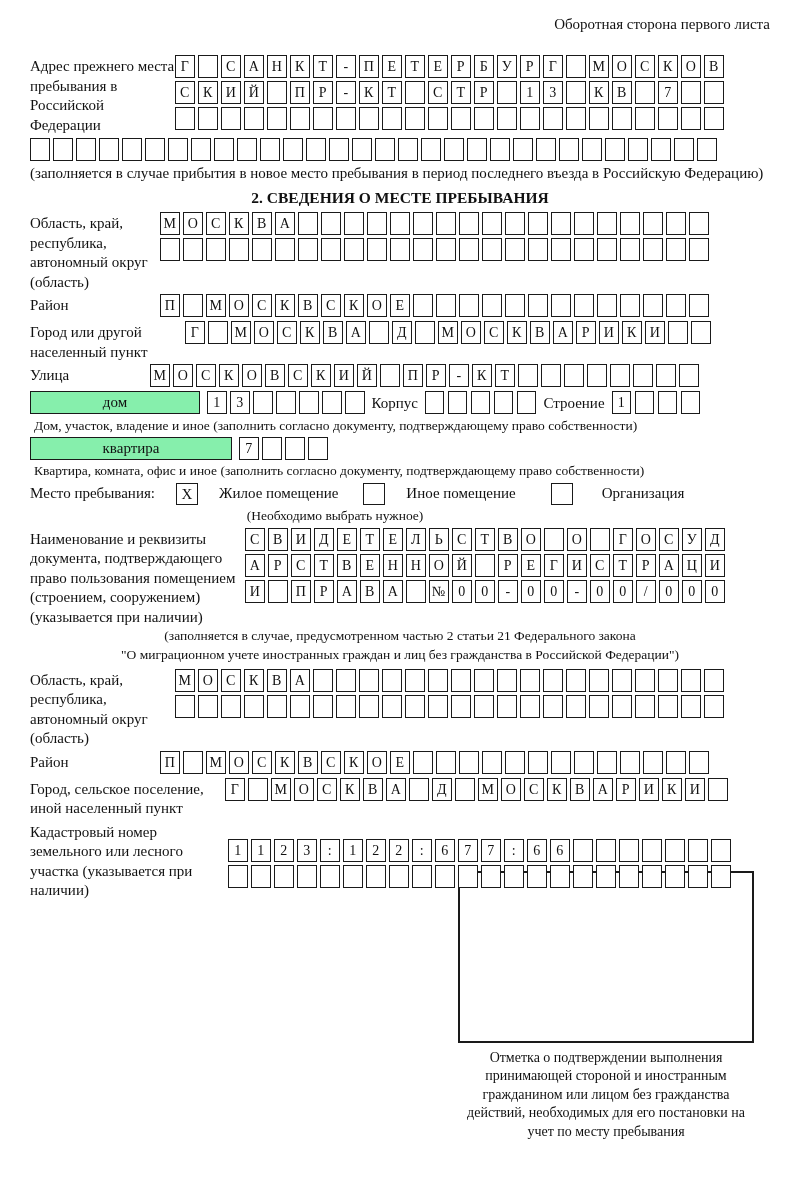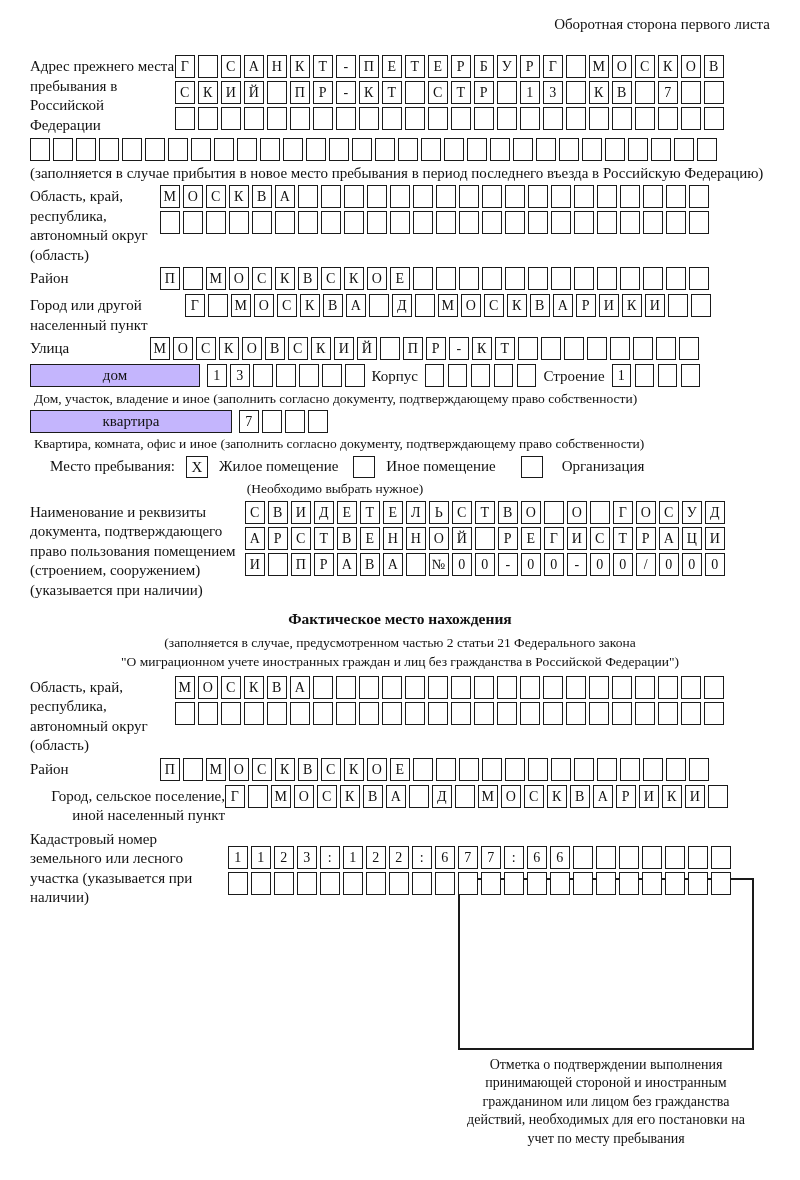--- a/index.html
+++ b/index.html
@@ -18,29 +18,29 @@
     width:17.5px;height:21px;flex-shrink:0;
     border:1.5px solid #1a1a1a;
     font-size:14px;line-height:21px;text-align:center;
     background:#fff;
   }
   .caption{font-size:15px;margin:2px 0 2px 0;line-height:1.35;}
   .caption-left{font-size:13.5px;text-align:left;margin:2px 0 2px 4px;line-height:1.35;}
   .sec-title{font-size:15.5px;font-weight:bold;text-align:center;margin:6px 0 5px 0;}
   .bigbox{
     border:1.5px solid #1a1a1a;height:21px;font-size:15px;line-height:21px;
-    text-align:center;flex-shrink:0;background:#c4b5fd;
+    text-align:center;flex-shrink:0;background:#86efac;
   }
   .inline-lab{font-size:15px;line-height:24px;flex-shrink:0;}
   .hrow{display:flex;align-items:flex-start;gap:7px;margin-bottom:2px;}
   .checkbox{
     width:20px;height:20px;border:1.6px solid #1a1a1a;flex-shrink:0;
     font-size:15px;line-height:20px;text-align:center;background:#fff;
   }
-  .stay-row{display:flex;align-items:center;gap:11px;margin-top:2px;margin-left:20px;}
+  .stay-row{display:flex;align-items:center;gap:21px;margin-top:2px;}
   .stay-row .opt-label{font-size:15px;}
   .note-small{font-size:13.5px;margin:3px 0 3px 155px;width:300px;text-align:center;}
   .fact-note{font-size:13.5px;text-align:center;line-height:1.4;margin-bottom:4px;}
   .stamp-wrap{width:296px;margin-left:auto;margin-right:16px;margin-top:-30px;}
   .stamp-box{width:100%;height:172px;border:2px solid #1a1a1a;box-sizing:border-box;background:#fff;}
   .stamp-caption{font-size:14px;text-align:center;line-height:1.32;margin-top:6px;}
   .mb2{margin-bottom:2px;} .mb4{margin-bottom:4px;}
 </style>
 </head>
 <body>
@@ -159,20 +159,21 @@
       <span class="cell"></span>
       <span class="cell"></span>
       <span class="cell"></span>
       <span class="cell"></span>
       <span class="cell"></span>
       <span class="cell"></span>
       <span class="cell"></span>
     </div>
   <div class="caption">(заполняется в случае прибытия в новое место пребывания в период последнего въезда в Российскую Федерацию)</div>
 
+  <div class="sec-title">2. СВЕДЕНИЯ О МЕСТЕ ПРЕБЫВАНИЯ</div>
 
   <div class="field mb2">
     <div class="flabel" style="width:130px;">Область, край, республика, автономный округ (область)</div>
     <div class="rows">
       <div class="cellrow">
           <span class="cell">М</span>
           <span class="cell">О</span>
           <span class="cell">С</span>
           <span class="cell">К</span>
           <span class="cell">В</span>
@@ -433,21 +434,20 @@
           <span class="cell">0</span>
           <span class="cell">0</span>
           <span class="cell">/</span>
           <span class="cell">0</span>
           <span class="cell">0</span>
           <span class="cell">0</span>
         </div>
     </div>
   </div>
 
-  <div class="sec-title" style="margin-top:10px;margin-bottom:6px;">Фактическое место нахождения</div>
   <div class="fact-note">
     <span>(заполняется в случае, предусмотренном частью 2 статьи 21 Федерального закона</span><br>
     <span>"О миграционном учете иностранных граждан и лиц без гражданства в Российской Федерации")</span>
   </div>
 
   <div class="field mb2">
     <div class="flabel" style="width:145px;">Область, край, республика, автономный округ (область)</div>
     <div class="rows">
       <div class="cellrow">
           <span class="cell">М</span>
@@ -528,21 +528,21 @@
         <span class="cell"></span>
         <span class="cell"></span>
         <span class="cell"></span>
         <span class="cell"></span>
         <span class="cell"></span>
         <span class="cell"></span>
       </div>
   </div>
 
   <div class="field mb2">
-    <div class="flabel" style="width:195px;text-align:right;">Город, сельское поселение, иной населенный пункт</div>
+    <div class="flabel" style="width:195px;">Город, сельское поселение, иной населенный пункт</div>
     <div class="cellrow">
         <span class="cell">Г</span>
         <span class="cell"></span>
         <span class="cell">М</span>
         <span class="cell">О</span>
         <span class="cell">С</span>
         <span class="cell">К</span>
         <span class="cell">В</span>
         <span class="cell">А</span>
         <span class="cell"></span>

